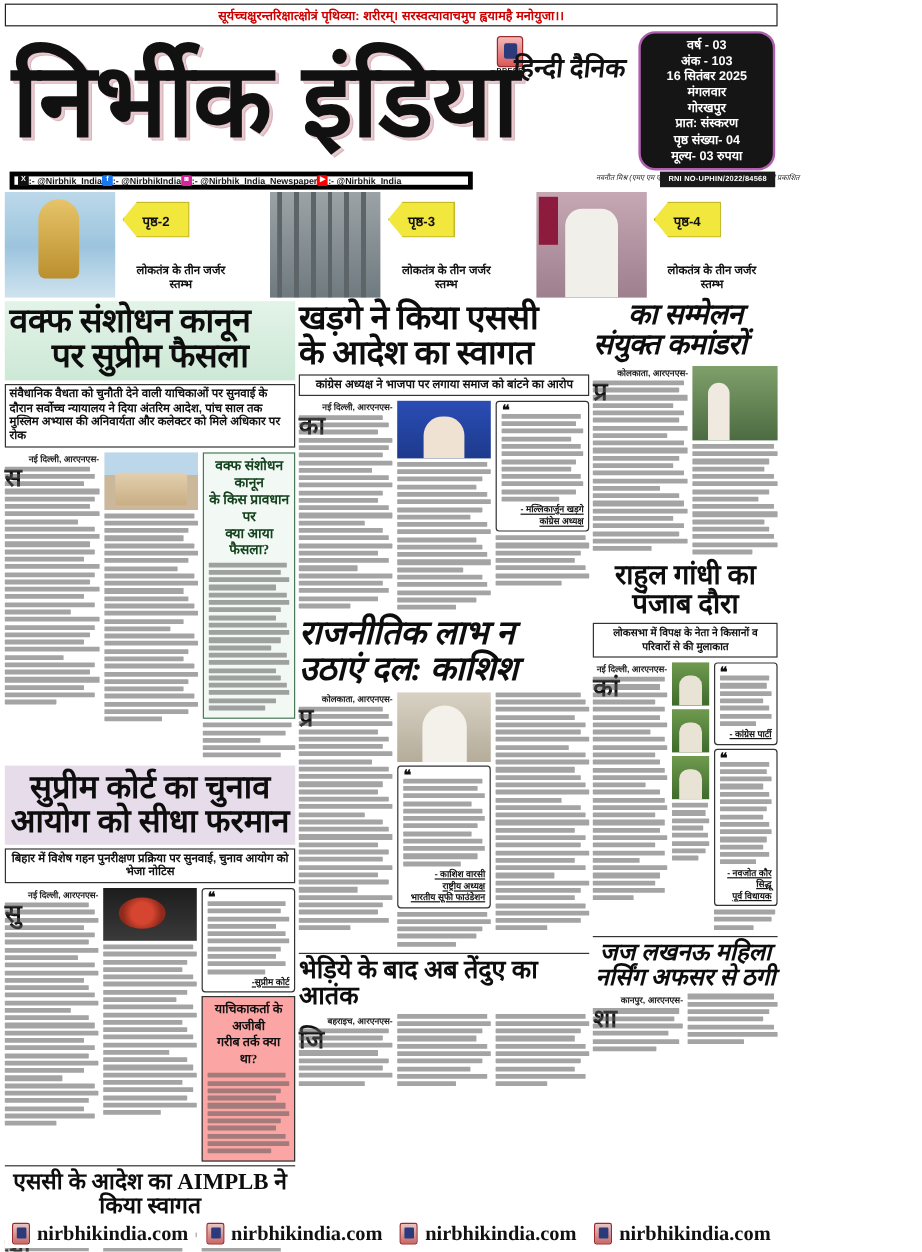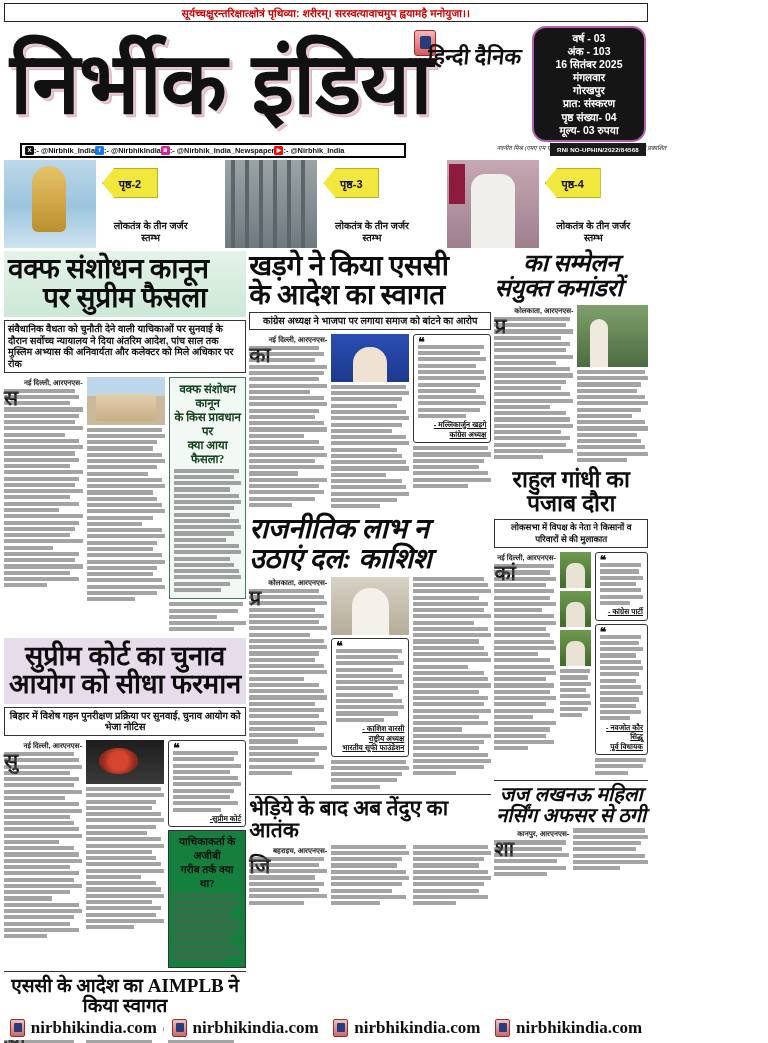--- a/index.html
+++ b/index.html
@@ -64,22 +64,22 @@
     border: 2px solid #b05fb0; border-radius: 14px;
     padding: 4px 2px 2px 2px; text-align: center;
   }
   .mast-info div {
     font-size: 10.5px; font-weight: bold; line-height: 13.1px; white-space: nowrap;
   }
 
   
   .social-row { position: relative; height: 15px; margin-top: 1px; }
   .social-box {
-    position:absolute; left:16px; top:0; width: 386px; height: 15px;
-    border:2px solid #000000; display:flex; align-items:center; gap:0; padding:0 3px;
+    position:absolute; left:4px; top:0; width: 386px; height: 15px;
+    border:4px solid #000000; display:flex; align-items:center; gap:0; padding:0 3px;
   }
   .social-box .sicon {
     width: 9px; height: 9px; border-radius: 1.5px; display:inline-block;
     font-size:6px; color:#fff; text-align:center; line-height:9px; font-weight:bold;
   }
   .social-box .handle { font-size: 7.4px; font-weight: bold; color:#111; white-space:nowrap; }
   .imprint {
     position:absolute; left: 455px; top:1px; width: 245px;
     font-size: 6px; text-align:center; color:#222; font-style: italic; white-space:nowrap;
   }
@@ -507,21 +507,21 @@
               <div class="tline w100"></div>
             <div class="tline w84"></div>
               <div class="tline w96"></div>
               <div class="tline w100"></div>
             <div class="tline w90"></div>
               <div class="tline w84"></div>
               <div class="tline w96"></div>
             <div class="tline w70"></div>
             <div class="qattr">-सुप्रीम कोर्ट</div>
           </div>
-          <div class="infobox" style="border-color:#333;background:#15803d">
+          <div class="infobox" style="border-color:#333;background:#fca5a5">
             <div class="ib-title" style="color:#111;font-size:10.5px">
               <span>याचिकाकर्ता के अजीबी</span><br>
               <span>गरीब तर्क क्या था?</span>
             </div>
             <div class="tline w96"></div>
               <div class="tline w100"></div>
               <div class="tline w90"></div>
             <div class="tline w84"></div>
               <div class="tline w96"></div>
               <div class="tline w100"></div>

